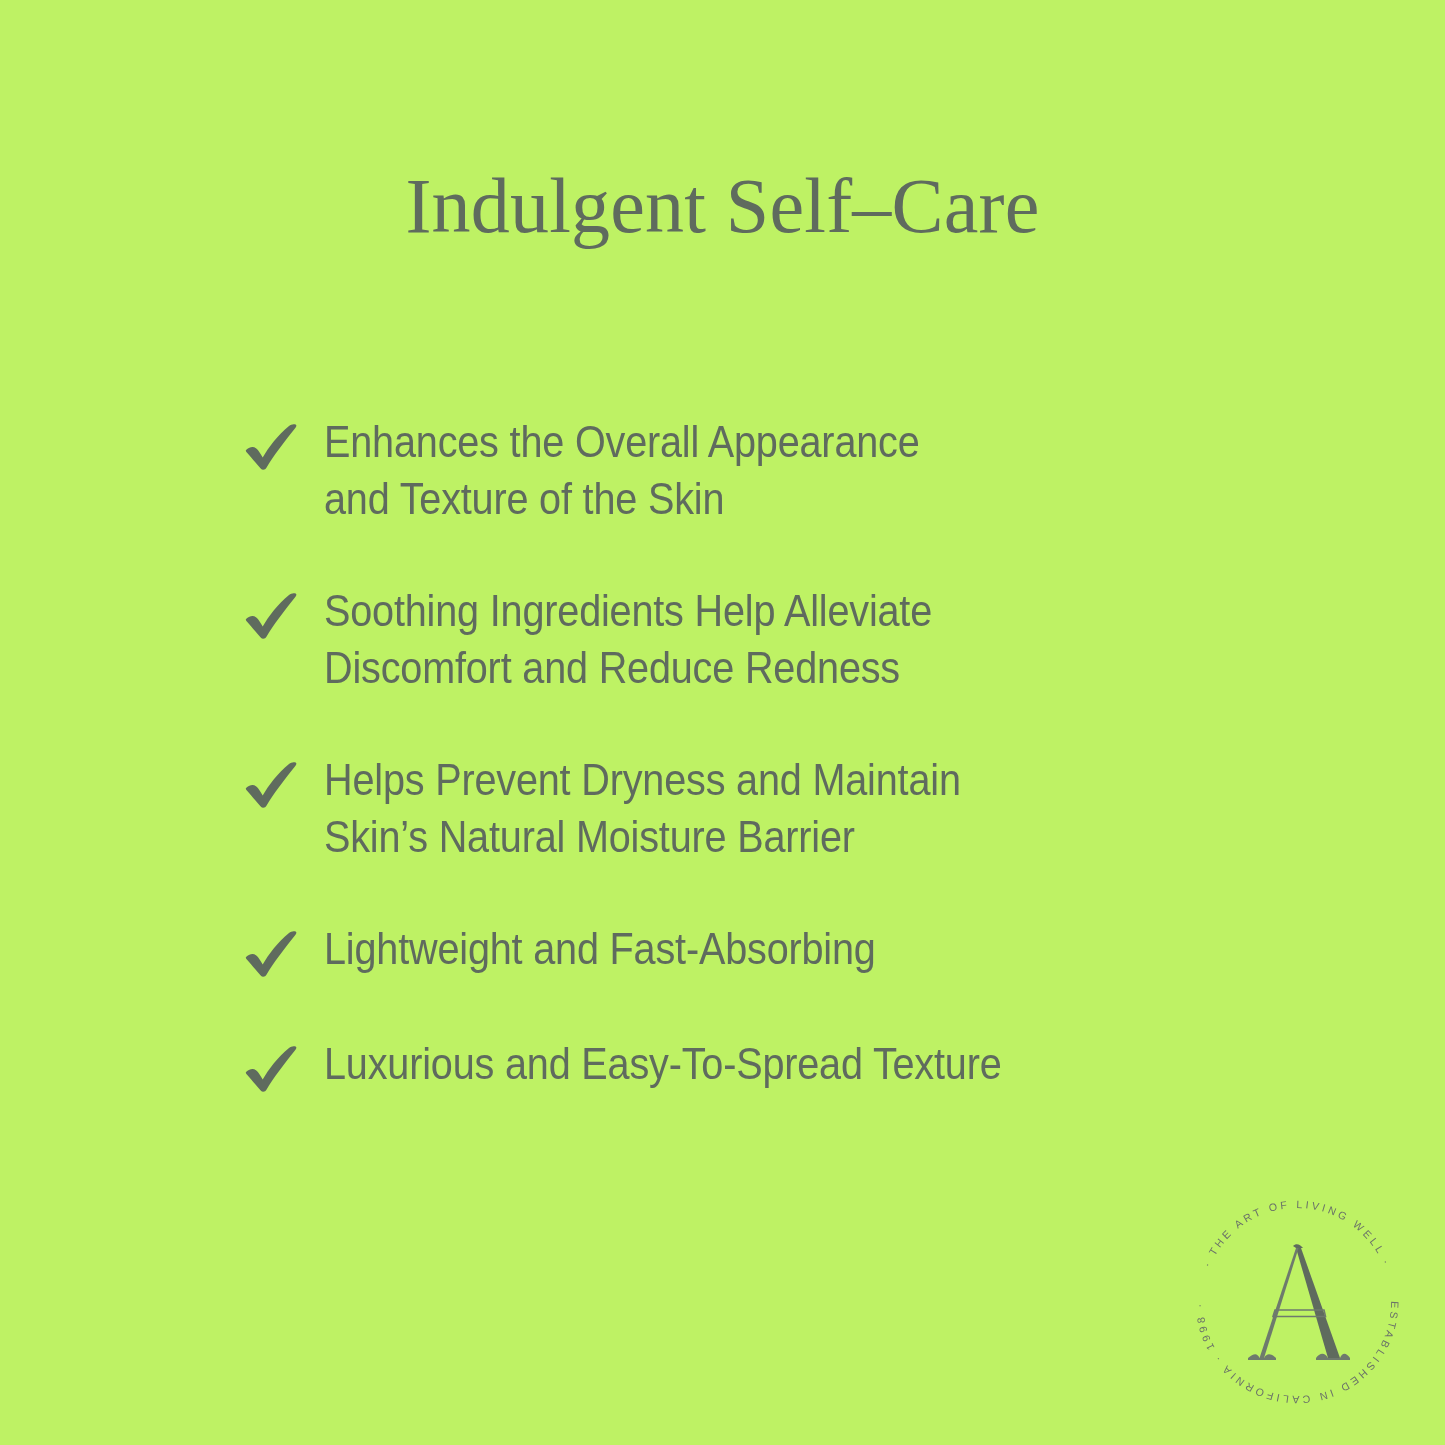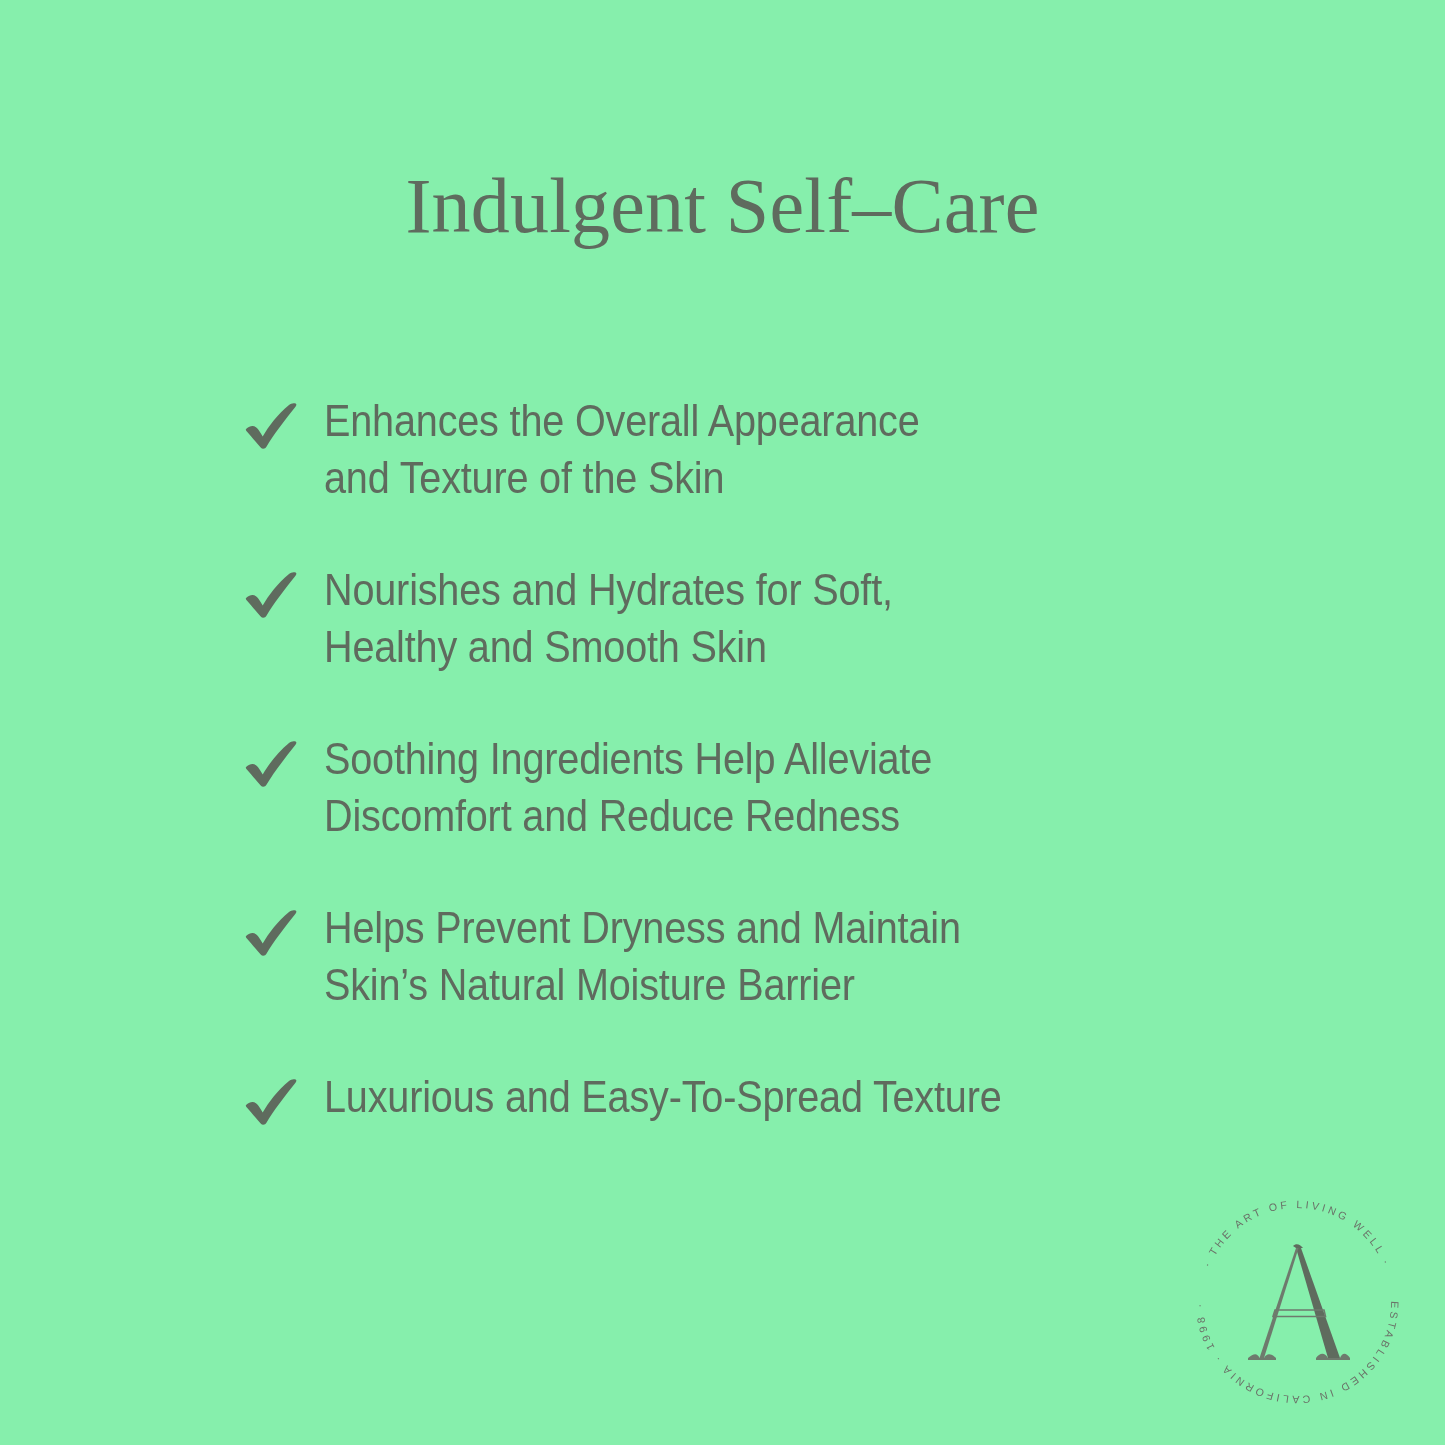--- a/index.html
+++ b/index.html
@@ -12,21 +12,21 @@
     height: 1445px;
     background: #fcfcec;
     font-family: "Liberation Sans", sans-serif;
     overflow: hidden;
   }
 
   #poster {
     position: relative;
     width: 1445px;
     height: 1445px;
-    background: #86efac;
+    background: #bef264;
     box-sizing: border-box;
   }
 
   
   .headline {
     position: absolute;
     left: 0;
     top: 160px;
     width: 1445px;
     text-align: center;
@@ -39,21 +39,21 @@
   }
   .headline .hl-line {
     display: block;
     white-space: nowrap;
   }
 
   
   .benefits {
     position: absolute;
     left: 240px;
-    top: 392px;
+    top: 413px;
     width: 940px;
   }
   .benefit {
     position: relative;
     display: block;
     padding-left: 84px;
     margin-bottom: 55px;
     min-height: 60px;
   }
   .benefit:last-child { margin-bottom: 0; }
@@ -111,29 +111,20 @@
     <div class="benefit">
       <span class="check-icon">
         <svg viewBox="0 0 56 50" xmlns="http://www.w3.org/2000/svg">
           <path d="M2.6 27.4 C5.4 25.0 9.2 24.0 12.0 26.2 C14.6 28.3 16.8 32.0 18.7 35.6 C24.5 25.3 34.0 13.0 45.0 4.0 C47.0 2.4 49.6 1.6 51.6 2.6 C53.0 3.3 52.3 4.8 50.9 6.6 C39.6 20.9 29.0 34.6 22.6 45.6 C21.2 48.0 18.5 48.6 16.7 46.6 C12.0 41.2 6.6 34.4 2.4 29.9 C1.5 28.9 1.6 28.2 2.6 27.4 Z" fill="#5f6b5e"></path>
         </svg>
       </span>
       <span class="benefit-text">Enhances the Overall Appearance
 and Texture of the Skin</span>
     </div>
 
-    <div class="benefit">
-      <span class="check-icon">
-        <svg viewBox="0 0 56 50" xmlns="http://www.w3.org/2000/svg">
-          <path d="M2.6 27.4 C5.4 25.0 9.2 24.0 12.0 26.2 C14.6 28.3 16.8 32.0 18.7 35.6 C24.5 25.3 34.0 13.0 45.0 4.0 C47.0 2.4 49.6 1.6 51.6 2.6 C53.0 3.3 52.3 4.8 50.9 6.6 C39.6 20.9 29.0 34.6 22.6 45.6 C21.2 48.0 18.5 48.6 16.7 46.6 C12.0 41.2 6.6 34.4 2.4 29.9 C1.5 28.9 1.6 28.2 2.6 27.4 Z" fill="#5f6b5e"></path>
-        </svg>
-      </span>
-      <span class="benefit-text">Nourishes and Hydrates for Soft,
-Healthy and Smooth Skin</span>
-    </div>
 
     <div class="benefit">
       <span class="check-icon">
         <svg viewBox="0 0 56 50" xmlns="http://www.w3.org/2000/svg">
           <path d="M2.6 27.4 C5.4 25.0 9.2 24.0 12.0 26.2 C14.6 28.3 16.8 32.0 18.7 35.6 C24.5 25.3 34.0 13.0 45.0 4.0 C47.0 2.4 49.6 1.6 51.6 2.6 C53.0 3.3 52.3 4.8 50.9 6.6 C39.6 20.9 29.0 34.6 22.6 45.6 C21.2 48.0 18.5 48.6 16.7 46.6 C12.0 41.2 6.6 34.4 2.4 29.9 C1.5 28.9 1.6 28.2 2.6 27.4 Z" fill="#5f6b5e"></path>
         </svg>
       </span>
       <span class="benefit-text">Soothing Ingredients Help Alleviate
 Discomfort and Reduce Redness</span>
     </div>
@@ -141,20 +132,28 @@
     <div class="benefit">
       <span class="check-icon">
         <svg viewBox="0 0 56 50" xmlns="http://www.w3.org/2000/svg">
           <path d="M2.6 27.4 C5.4 25.0 9.2 24.0 12.0 26.2 C14.6 28.3 16.8 32.0 18.7 35.6 C24.5 25.3 34.0 13.0 45.0 4.0 C47.0 2.4 49.6 1.6 51.6 2.6 C53.0 3.3 52.3 4.8 50.9 6.6 C39.6 20.9 29.0 34.6 22.6 45.6 C21.2 48.0 18.5 48.6 16.7 46.6 C12.0 41.2 6.6 34.4 2.4 29.9 C1.5 28.9 1.6 28.2 2.6 27.4 Z" fill="#5f6b5e"></path>
         </svg>
       </span>
       <span class="benefit-text">Helps Prevent Dryness and Maintain
 Skin’s Natural Moisture Barrier</span>
     </div>
 
+    <div class="benefit">
+      <span class="check-icon">
+        <svg viewBox="0 0 56 50" xmlns="http://www.w3.org/2000/svg">
+          <path d="M2.6 27.4 C5.4 25.0 9.2 24.0 12.0 26.2 C14.6 28.3 16.8 32.0 18.7 35.6 C24.5 25.3 34.0 13.0 45.0 4.0 C47.0 2.4 49.6 1.6 51.6 2.6 C53.0 3.3 52.3 4.8 50.9 6.6 C39.6 20.9 29.0 34.6 22.6 45.6 C21.2 48.0 18.5 48.6 16.7 46.6 C12.0 41.2 6.6 34.4 2.4 29.9 C1.5 28.9 1.6 28.2 2.6 27.4 Z" fill="#5f6b5e"></path>
+        </svg>
+      </span>
+      <span class="benefit-text">Lightweight and Fast-Absorbing</span>
+    </div>
 
     <div class="benefit">
       <span class="check-icon">
         <svg viewBox="0 0 56 50" xmlns="http://www.w3.org/2000/svg">
           <path d="M2.6 27.4 C5.4 25.0 9.2 24.0 12.0 26.2 C14.6 28.3 16.8 32.0 18.7 35.6 C24.5 25.3 34.0 13.0 45.0 4.0 C47.0 2.4 49.6 1.6 51.6 2.6 C53.0 3.3 52.3 4.8 50.9 6.6 C39.6 20.9 29.0 34.6 22.6 45.6 C21.2 48.0 18.5 48.6 16.7 46.6 C12.0 41.2 6.6 34.4 2.4 29.9 C1.5 28.9 1.6 28.2 2.6 27.4 Z" fill="#5f6b5e"></path>
         </svg>
       </span>
       <span class="benefit-text">Luxurious and Easy-To-Spread Texture</span>
     </div>
 

